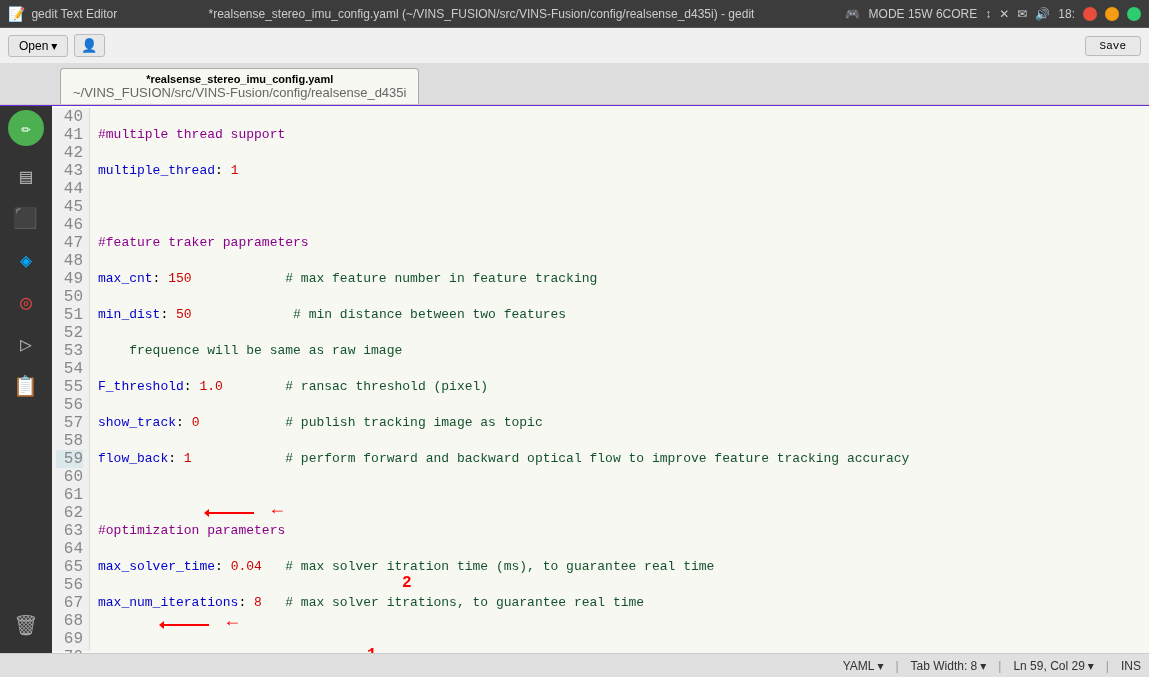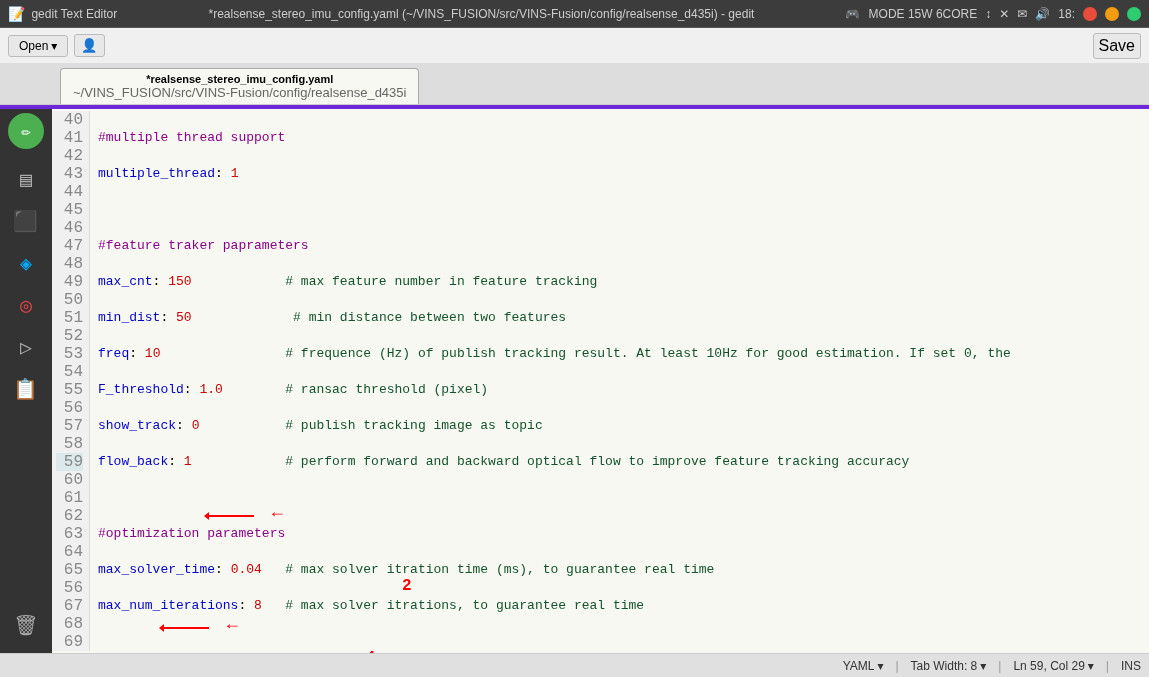--- a/index.html
+++ b/index.html
@@ -114,23 +114,23 @@
     }
     .tab-title { font-size: 11px; font-weight: bold; }
     .tab-subtitle { font-size: 13px; color: #666; }
 
     
     #save-btn {
       margin-left: auto;
       background: #e8e8e8;
       border: 1px solid #bbb;
       border-radius: 3px;
-      padding: 3px 5px;
-      font-size: 16px;
-      font-family: Liberation Sans, sans-serif;
+      padding: 3px 14px;
+      font-size: 11px;
+      font-family: Liberation Mono, monospace;
       cursor: pointer;
     }
 
     
     #main {
       display: flex;
       flex: 1;
       overflow: hidden;
     }
 
@@ -247,21 +247,21 @@
     <span>✕</span>
     <span>✉</span>
     <span>🔊</span>
     <span>18:</span>
     <span class="window-btn btn-close"></span>
     <span class="window-btn btn-min"></span>
     <span class="window-btn btn-max"></span>
   </div>
 </div>
 
-<div style="background:#86efac; border-bottom: 4px solid #6d28d9;">
+<div style="background:#86efac; border-bottom: 1px solid #6d28d9;">
 
   <div id="toolbar" style="height:36px; display:flex; align-items:center; padding:0 8px; gap:6px; background:#f0f0f0; border-bottom:1px solid #ddd;">
     <button class="toolbar-btn">
       <span>Open</span>
       <span>▾</span>
     </button>
     <button class="toolbar-btn-icon">
       <span>👤</span>
     </button>
     <div style="flex:1;"></div>
@@ -331,21 +331,21 @@
         <div></div>
       </div>
 
       <div id="code-content">
 <span class="code-line"><span class="purple">#multiple thread support</span></span>
 <span class="code-line"><span class="blue">multiple_thread</span>: <span class="red">1</span></span>
 <span class="code-line"></span>
 <span class="code-line"><span class="purple">#feature traker paprameters</span></span>
 <span class="code-line"><span class="blue">max_cnt</span>: <span class="red">150</span>            <span class="comment"># max feature number in feature tracking</span></span>
 <span class="code-line"><span class="blue">min_dist</span>: <span class="red">50</span>             <span class="comment"># min distance between two features</span></span>
-<span class="code-line"><span class="blue">freq</span>: <span class="red">10</span>                <span class="comment"># frequence (Hz) of publish tracking result. At least 10Hz for good estimation. If set 0, the</span></span>
+<span class="code-line">    <span class="comment">frequence will be same as raw image</span></span>
 <span class="code-line"><span class="blue">F_threshold</span>: <span class="red">1.0</span>        <span class="comment"># ransac threshold (pixel)</span></span>
 <span class="code-line"><span class="blue">show_track</span>: <span class="red">0</span>           <span class="comment"># publish tracking image as topic</span></span>
 <span class="code-line"><span class="blue">flow_back</span>: <span class="red">1</span>            <span class="comment"># perform forward and backward optical flow to improve feature tracking accuracy</span></span>
 <span class="code-line"></span>
 <span class="code-line"><span class="purple">#optimization parameters</span></span>
 <span class="code-line"><span class="blue">max_solver_time</span>: <span class="red">0.04</span>   <span class="comment"># max solver itration time (ms), to guarantee real time</span></span>
 <span class="code-line"><span class="blue">max_num_iterations</span>: <span class="red">8</span>   <span class="comment"># max solver itrations, to guarantee real time</span></span>
 
 
 

